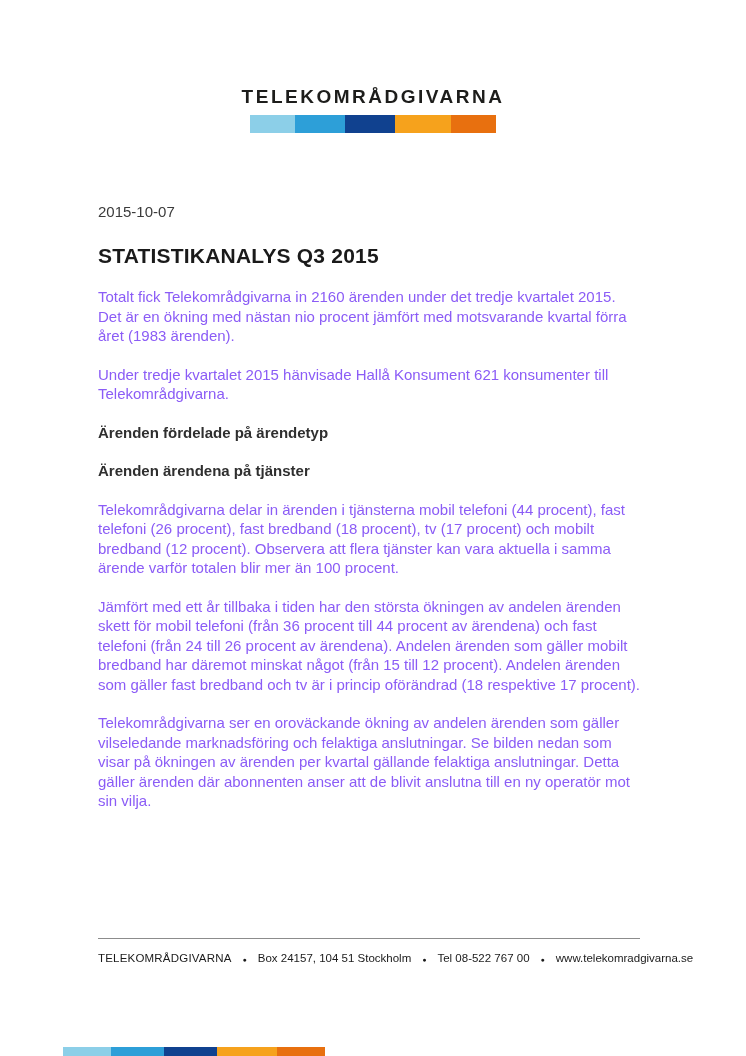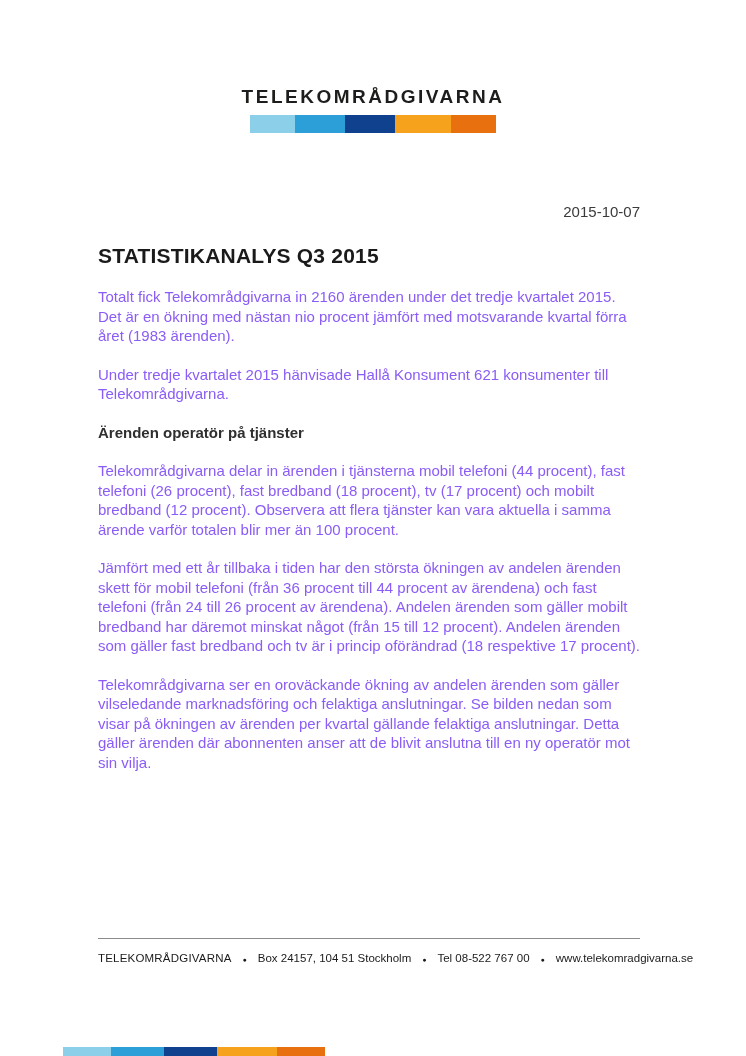--- a/index.html
+++ b/index.html
@@ -36,21 +36,21 @@
   .w3 { flex: 50; }
   .w4 { flex: 56; }
   .w5 { flex: 45; }
 
   
   .content {
     margin: 0 106px 0 98px;
   }
   .date {
     margin-top: 70px;
-    text-align: right;
+    text-align: left;
     font-size: 15px;
     color: #3b3b3b;
   }
   .title {
     margin-top: 24px;
     font-size: 21px;
     font-weight: bold;
     color: #1a1a1a;
     letter-spacing: 0.2px;
   }
@@ -115,23 +115,24 @@
 
   <main class="content">
     <div class="date">2015-10-07</div>
 
     <h1 class="title">STATISTIKANALYS Q3 2015</h1>
 
     <p class="para">Totalt fick Telekområdgivarna in 2160 ärenden under det tredje kvartalet 2015. Det är en ökning med nästan nio procent jämfört med motsvarande kvartal förra året (1983 ärenden).</p>
 
     <p class="para">Under tredje kvartalet 2015 hänvisade Hallå Konsument 621 konsumenter till Telekområdgivarna.</p>
 
+    <h2 class="subhead">Ärenden fördelade på ärendetyp</h2>
 
 
-    <h2 class="subhead">Ärenden operatör på tjänster</h2>
+    <h2 class="subhead">Ärenden ärendena på tjänster</h2>
 
     <p class="para">Telekområdgivarna delar in ärenden i tjänsterna mobil telefoni (44 procent), fast telefoni (26 procent), fast bredband (18 procent), tv (17 procent) och mobilt bredband (12 procent). Observera att flera tjänster kan vara aktuella i samma ärende varför totalen blir mer än 100 procent.</p>
 
     <p class="para">Jämfört med ett år tillbaka i tiden har den största ökningen av andelen ärenden skett för mobil telefoni (från 36 procent till 44 procent av ärendena) och fast telefoni (från 24 till 26 procent av ärendena). Andelen ärenden som gäller mobilt bredband har däremot minskat något (från 15 till 12 procent). Andelen ärenden som gäller fast bredband och tv är i princip oförändrad (18 respektive 17 procent).</p>
 
 
     <p class="para">Telekområdgivarna ser en oroväckande ökning av andelen ärenden som gäller vilseledande marknadsföring och felaktiga anslutningar. Se bilden nedan som visar på ökningen av ärenden per kvartal gällande felaktiga anslutningar. Detta gäller ärenden där abonnenten anser att de blivit anslutna till en ny operatör mot sin vilja.</p>
   </main>
 
   <footer class="footer">

